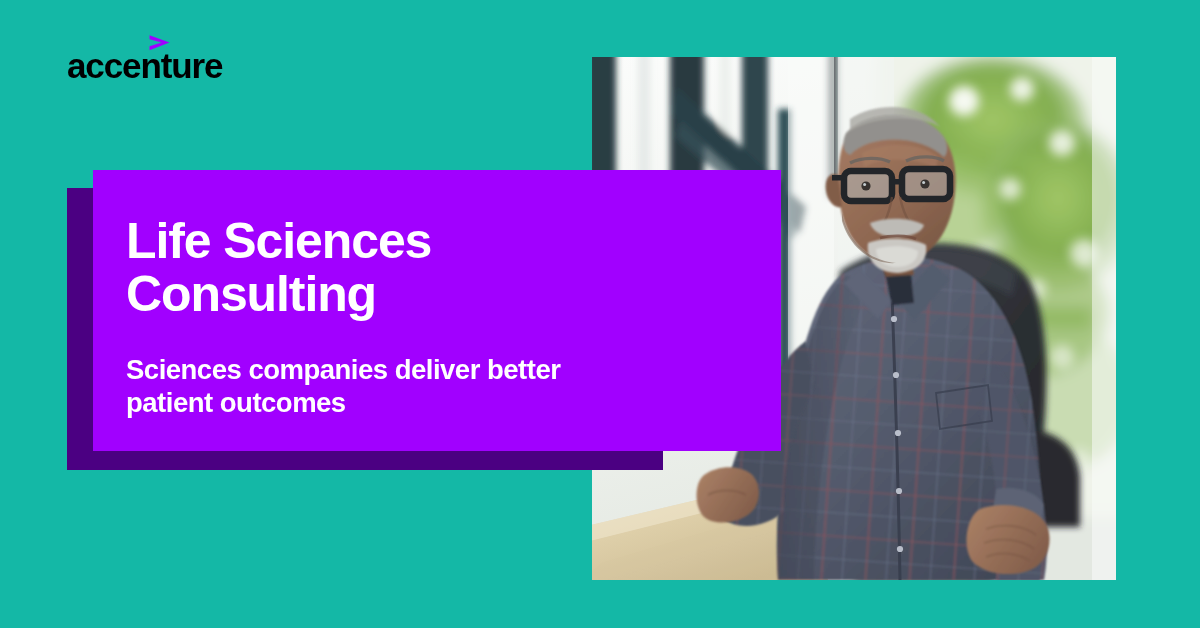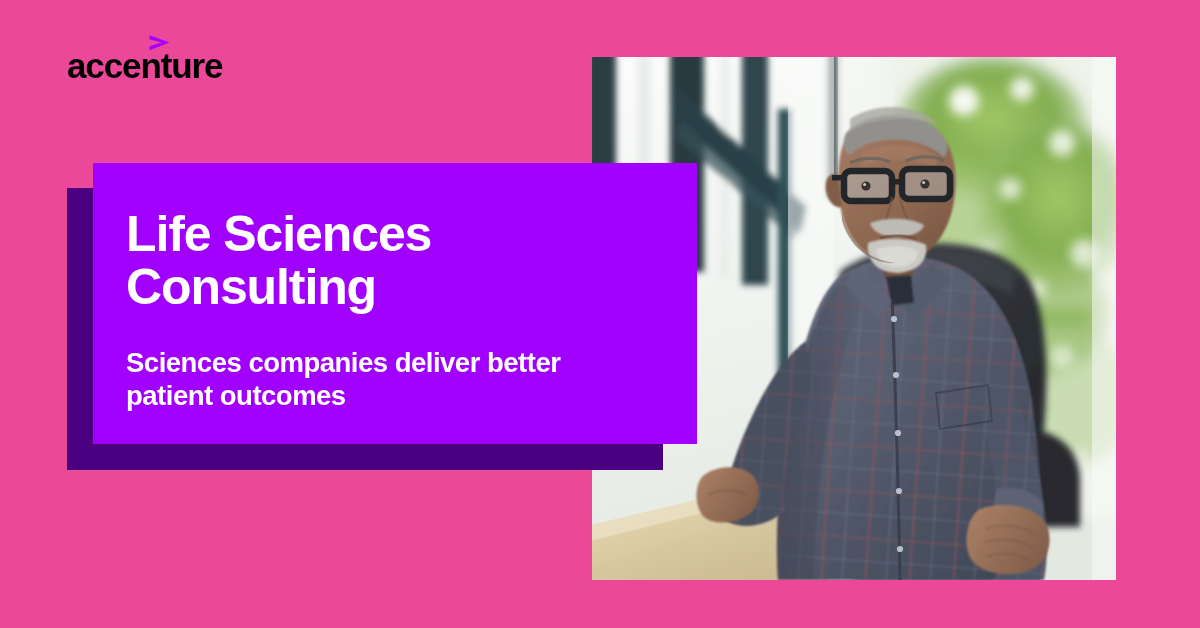--- a/index.html
+++ b/index.html
@@ -10,21 +10,21 @@
     height: 628px;
     overflow: hidden;
     background: #ffffff;
     font-family: "Liberation Sans", sans-serif;
   }
 
   .banner {
     position: relative;
     width: 1200px;
     height: 628px;
-    background: #ec4899;
+    background: #14b8a6;
     overflow: hidden;
   }
 
   
   .logo {
     position: absolute;
     left: 67px;
     top: 34px;
     width: 200px;
     height: 52px;
@@ -66,22 +66,22 @@
     position: absolute;
     left: 67px;
     top: 188px;
     width: 596px;
     height: 282px;
     background: #4b0082;
   }
   .card {
     position: absolute;
     left: 93px;
-    top: 163px;
-    width: 604px;
+    top: 170px;
+    width: 688px;
     height: 281px;
     background: #a100ff;
   }
 
   .card-inner {
     position: absolute;
     left: 33px;
     top: 45px;
     right: 20px;
   }

